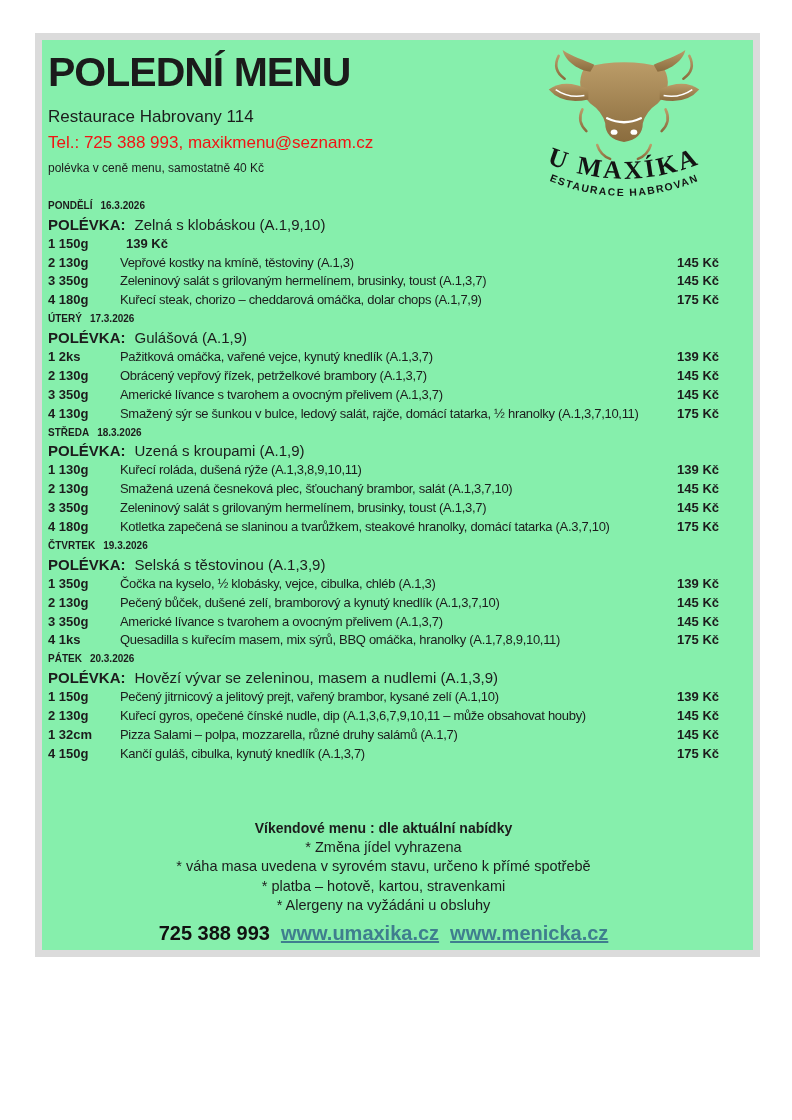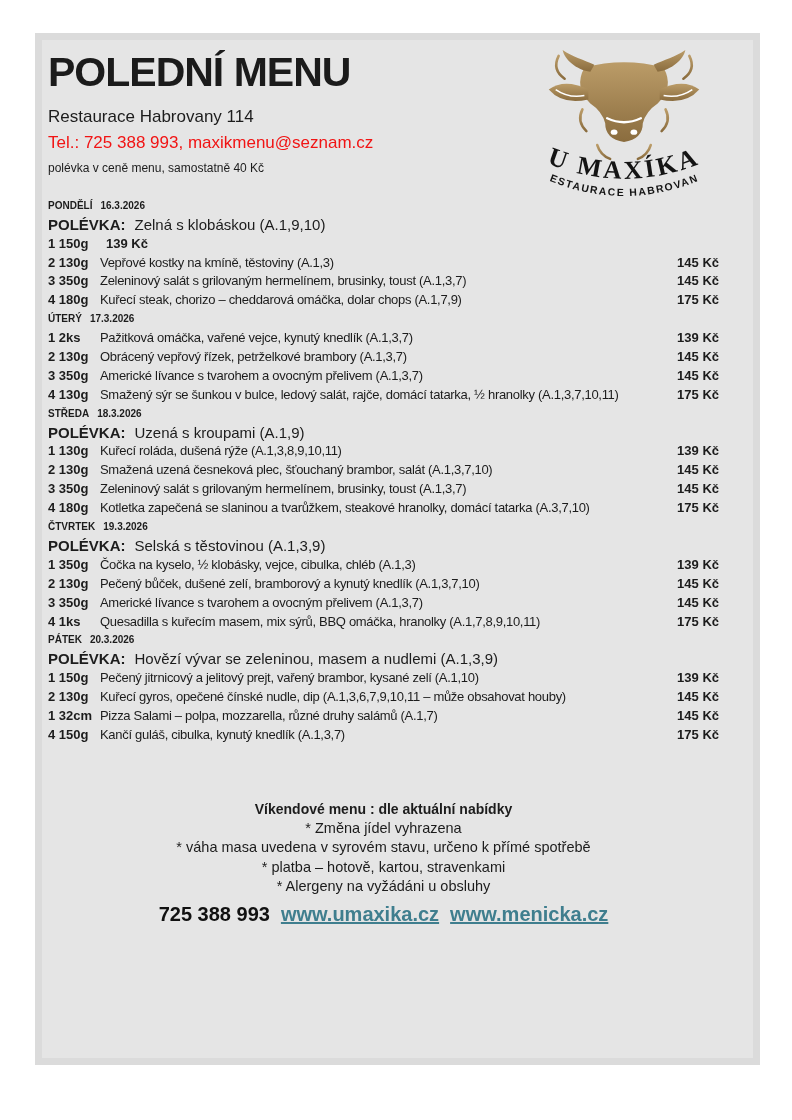--- a/index.html
+++ b/index.html
@@ -6,22 +6,22 @@
     --ink:#1c1c1c;
     --red:#f11414;
     --link:#3f7e8e;
     --border:#dbdbdb;
   }
   *{margin:0;padding:0;box-sizing:border-box;}
   html,body{width:792px;height:1120px;background:#ffffff;overflow:hidden;}
   body{font-family:"Liberation Sans","DejaVu Sans",sans-serif;color:var(--ink);}
 
   .sheet{
-    position:absolute;left:35px;top:33px;width:725px;height:1032px;
-    background:#e5e5e5;border:7px solid var(--border);
+    position:absolute;left:35px;top:33px;width:725px;height:924px;
+    background:#86efac;border:7px solid var(--border);
     padding:10px 34px 0 6px;
   }
 
   
   .header{position:relative;}
   .page-title{
     font-size:41px;font-weight:bold;letter-spacing:-1px;line-height:1.12;
     color:#1b1b1b;
   }
   .addr{font-size:17px;margin-top:11px;}
@@ -34,21 +34,21 @@
   .logo svg{display:block;width:100%;}
 
   
   .menu{margin-top:22px;}
   .menu .line{line-height:18.9px;height:18.9px;white-space:nowrap;}
   .day-header{font-size:10px;font-weight:bold;}
   .day-header .day-date{margin-left:8px;}
   .soup-row{font-size:15px;}
   .soup-row .soup-label{font-weight:bold;text-align:center;}
   .soup-row .soup-name{margin-left:9px;}
-  .item-row{display:flex;align-items:baseline;}
+  .item-row{display:flex;align-items:baseline;gap:20px;}
   .item-row .num-size{font-weight:bold;font-size:13px;width:52px;flex:0 0 52px;}
   .item-row .desc{font-size:13px;letter-spacing:-0.3px;flex:1 1 auto;overflow:hidden;}
   .item-row .price{font-weight:bold;font-size:13px;margin-left:6px;flex:0 0 auto;}
 
   
   .footer{margin-top:56px;text-align:center;}
   .weekend{font-size:14px;font-weight:bold;}
   .notes{margin-top:2px;}
   .note{font-size:14.5px;line-height:19.5px;}
   .contact-big{margin-top:6px;font-size:20px;font-weight:bold;}
@@ -122,20 +122,21 @@
         <span class="num-size">3 350g</span>
         <span class="desc">Zeleninový salát s grilovaným hermelínem, brusinky, toust (A.1,3,7)</span>
         <span class="price">145 Kč</span>
       </div>
       <div class="line item-row">
         <span class="num-size">4 180g</span>
         <span class="desc">Kuřecí steak, chorizo – cheddarová omáčka, dolar chops (A.1,7,9)</span>
         <span class="price">175 Kč</span>
       </div>
       <div class="line day-header"><span class="day-name">ÚTERÝ</span><span class="day-date">17.3.2026</span></div>
+      <div class="line soup-row"><span class="soup-label">POLÉVKA:</span><span class="soup-name">Gulášová (A.1,9)</span></div>
       <div class="line item-row">
         <span class="num-size">1 2ks</span>
         <span class="desc">Pažitková omáčka, vařené vejce, kynutý knedlík (A.1,3,7)</span>
         <span class="price">139 Kč</span>
       </div>
       <div class="line item-row">
         <span class="num-size">2 130g</span>
         <span class="desc">Obrácený vepřový řízek, petrželkové brambory (A.1,3,7)</span>
         <span class="price">145 Kč</span>
       </div>

